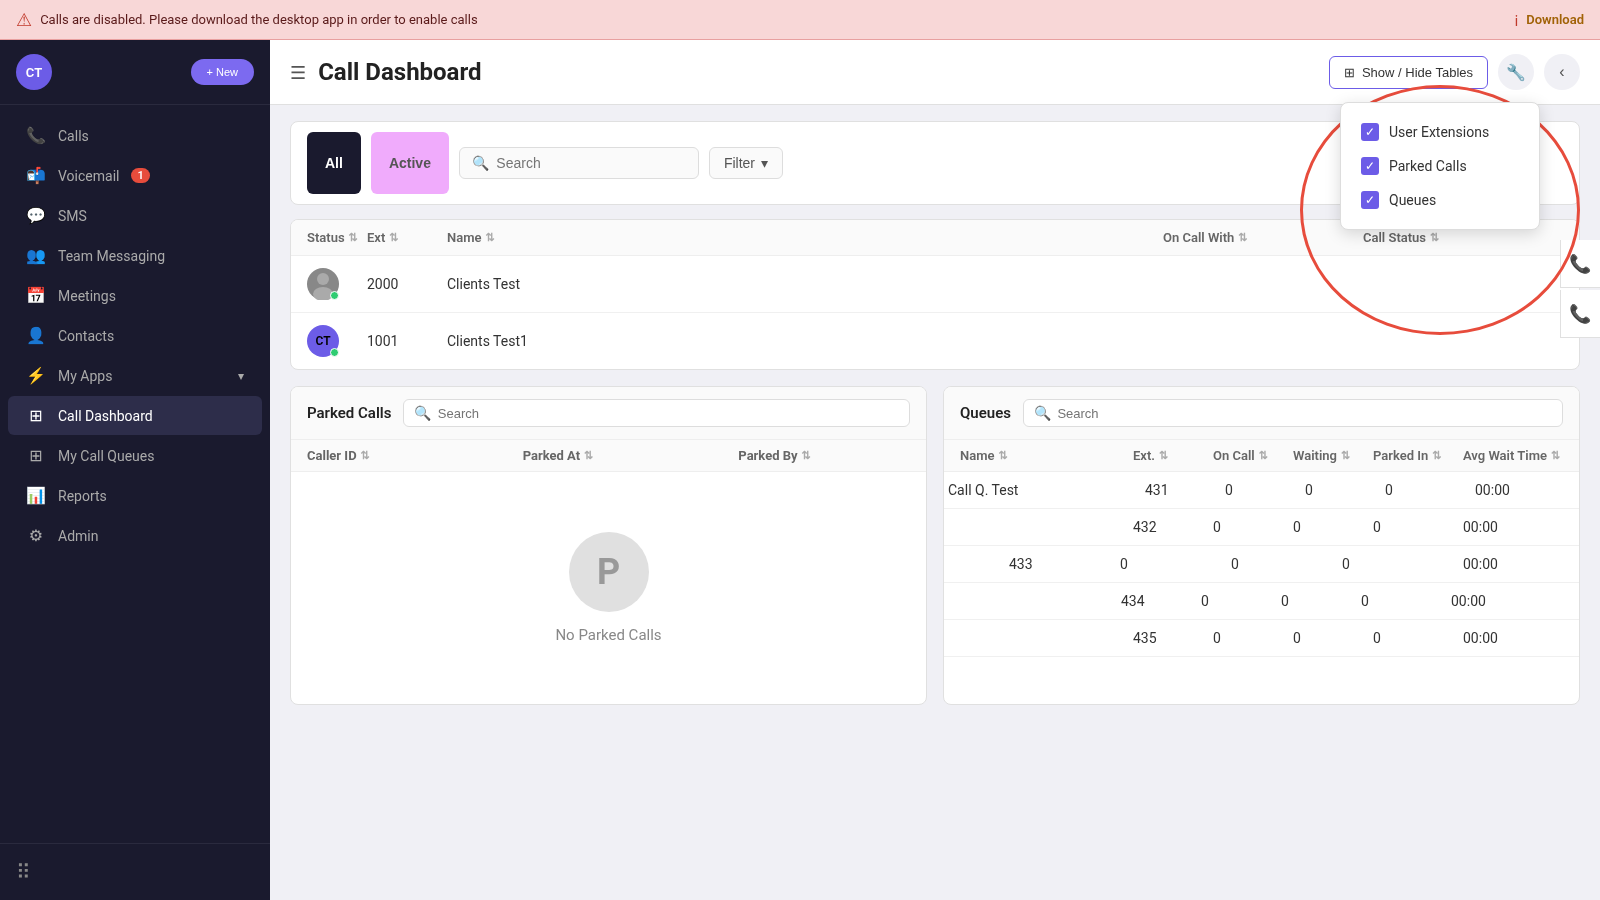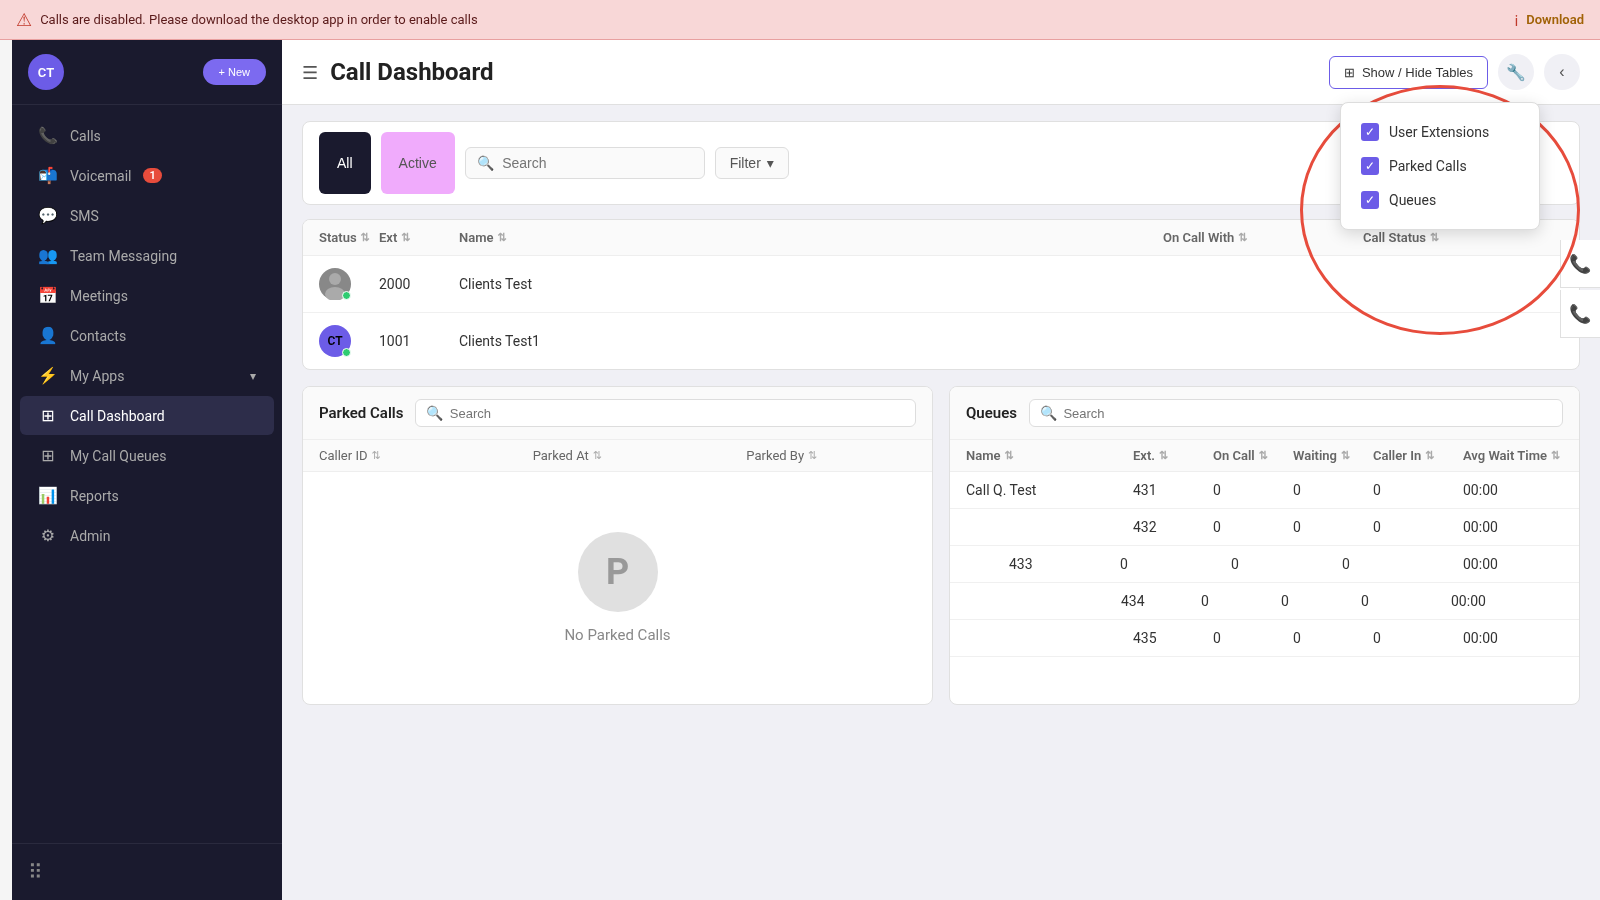--- a/index.html
+++ b/index.html
@@ -15,21 +15,21 @@
       gap: 8px;
       min-height: 40px;
       flex-shrink: 0;
     }
     .banner-icon { color: #c0392b; font-size: 18px; }
     .banner-text { color: #5a1a1a; font-size: 13px; flex: 1; }
     .banner-download { color: #a16207; font-weight: 600; text-decoration: none; font-size: 13px; }
     .banner-info { color: #c0392b; font-size: 15px; }
 
     
-    .main-layout { display: flex; flex: 1; overflow: hidden; margin-left: 12px; }
+    .main-layout { display: flex; flex: 1; overflow: hidden; }
 
     
     .sidebar {
       width: 270px;
       background: #1a1a2e;
       display: flex;
       flex-direction: column;
       flex-shrink: 0;
       color: #ccc;
     }
@@ -187,21 +187,21 @@
       padding: 10px 16px;
       border-radius: 8px;
       border: 1px solid #e0e0e0;
     }
     .tab-btn {
       padding: 23px 18px;
       border-radius: 6px;
       border: none;
       font-size: 14px;
       cursor: pointer;
-      font-weight: 400;
+      font-weight: 700;
     }
     .tab-btn.active { background: #1a1a2e; color: #fff; }
     .tab-btn.inactive { background: #f0abfc; color: #555; }
 
     .search-box {
       display: flex;
       align-items: center;
       gap: 7px;
       border: 1px solid #ddd;
       border-radius: 6px;
@@ -533,21 +533,21 @@
       <div class="two-panel">
 
         <div class="panel">
           <div class="panel-header">
             <span class="panel-title">Parked Calls</span>
             <div class="panel-search">
               <span class="search-icon">🔍</span>
               <input type="text" placeholder="Search" style="">
             </div>
           </div>
-          <div style="display:grid; grid-template-columns: 1fr 1fr 1fr; padding: 8px 16px; border-bottom:1px solid #eee; font-size:13px; color:#666; font-weight:400; background:#fafafa;gap:44px;">
+          <div style="display:grid; grid-template-columns: 1fr 1fr 1fr; padding: 8px 16px; border-bottom:1px solid #eee; font-size:13px; color:#666; font-weight:700; background:#fafafa;gap:44px;">
             <div class="col-header">
               <span>Caller ID</span>
               <span class="sort-icon">⇅</span>
             </div>
             <div class="col-header">
               <span>Parked At</span>
               <span class="sort-icon">⇅</span>
             </div>
             <div class="col-header">
               <span>Parked By</span>
@@ -579,30 +579,30 @@
               </div>
             <div class="col-header">
                 <span>On Call</span>
                 <span class="sort-icon">⇅</span>
               </div>
             <div class="col-header">
                 <span>Waiting</span>
                 <span class="sort-icon">⇅</span>
               </div>
             <div class="col-header">
-                <span>Caller In</span>
+                <span>Parked In</span>
                 <span class="sort-icon">⇅</span>
               </div>
             <div class="col-header">
                 <span>Avg Wait Time</span>
                 <span class="sort-icon">⇅</span>
               </div>
           </div>
           <div id="queues-rows" class="scrollbar-right">
-              <div style="display: grid; grid-template-columns: 1fr 80px 80px 80px 90px 100px; padding: 10px 16px; border-bottom: 1px solid rgb(240, 240, 240); font-size: 14px; color: rgb(51, 51, 51);">
+              <div style="display: grid; grid-template-columns: 1fr 80px 80px 80px 90px 100px; padding: 10px 4px; border-bottom: 1px solid rgb(240, 240, 240); font-size: 14px; color: rgb(51, 51, 51);">
     <div>Call Q. Test</div>
     <div>431</div>
     <div>0</div>
     <div>0</div>
     <div>0</div>
     <div>00:00</div>
   </div>
               <div style="display: grid; grid-template-columns: 1fr 80px 80px 80px 90px 100px; padding: 10px 16px; border-bottom: 1px solid rgb(240, 240, 240); font-size: 14px; color: rgb(51, 51, 51);">
     <div></div>
     <div>432</div>

